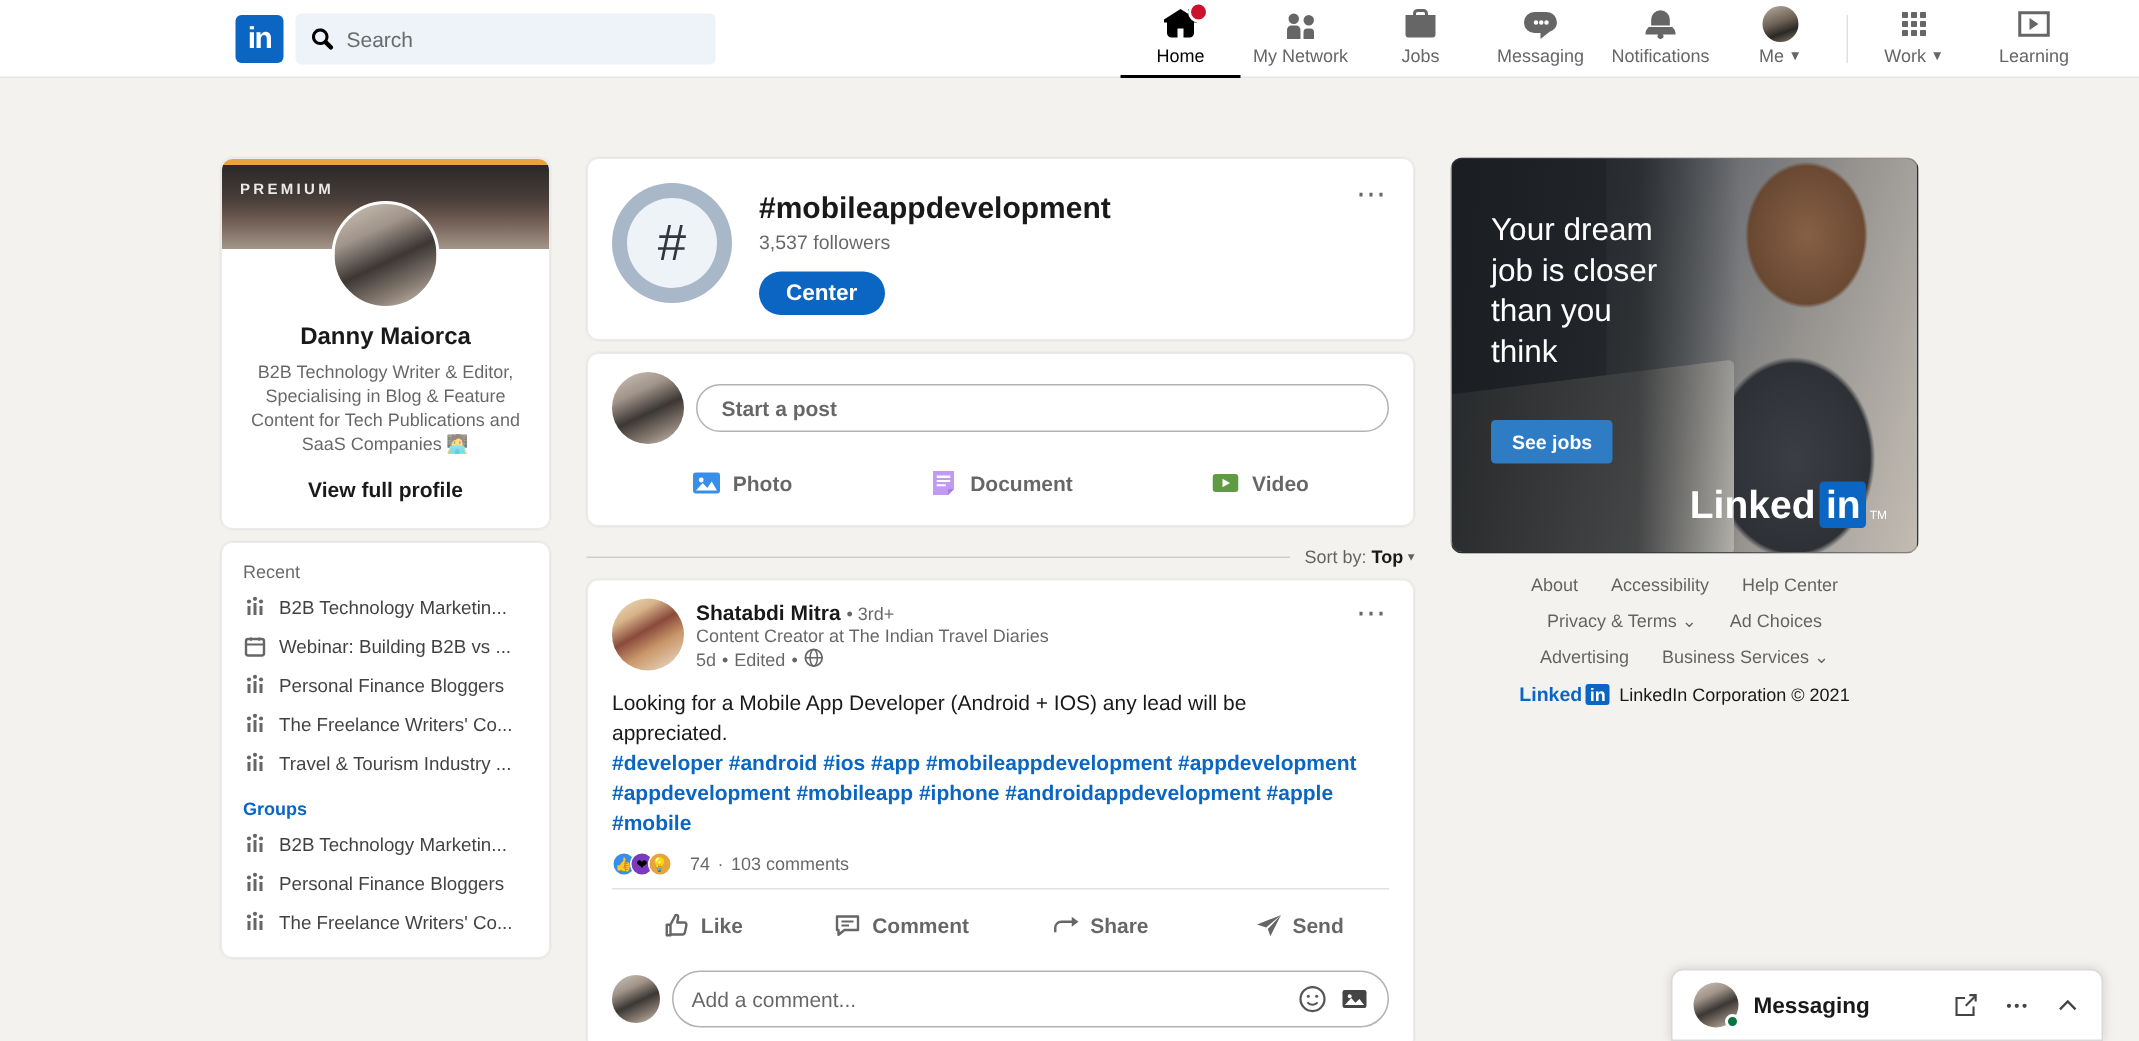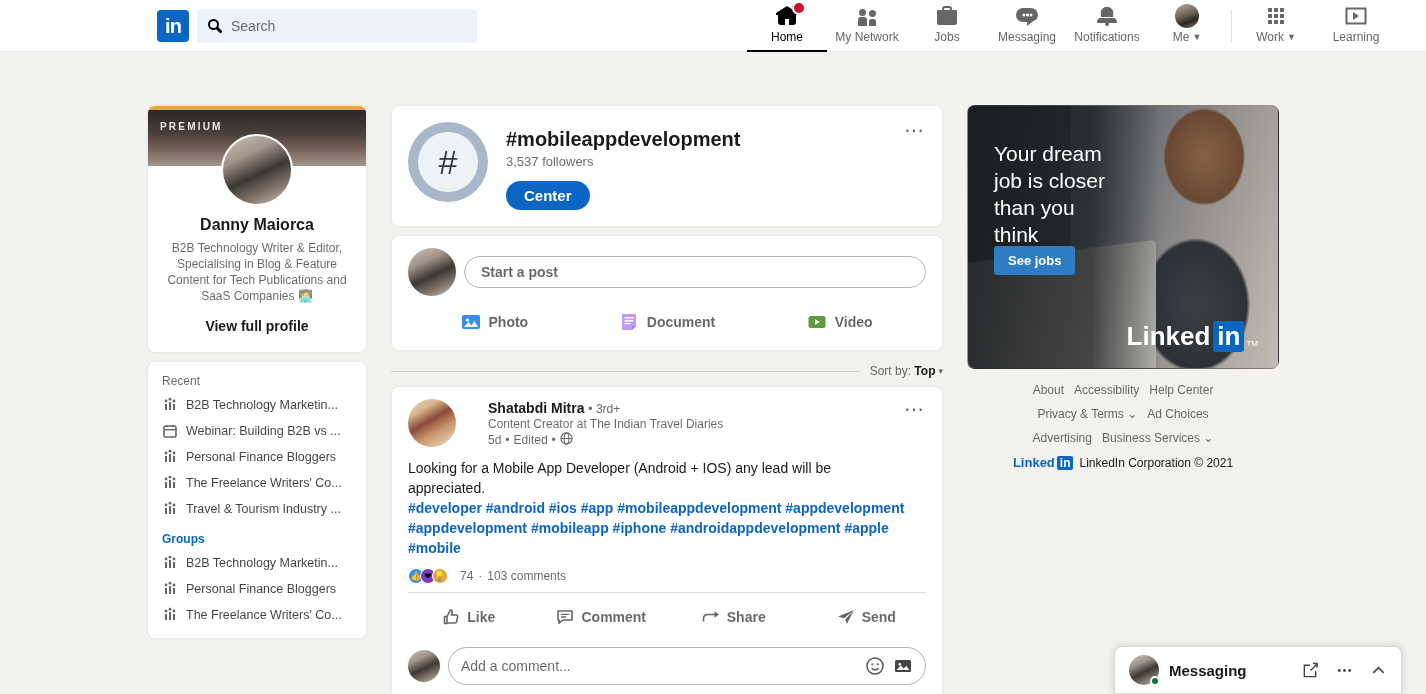--- a/index.html
+++ b/index.html
@@ -211,21 +211,21 @@
   }
   .sort-line { flex: 1; height: 1px; background: rgba(0,0,0,0.15); }
   .sort-text {
     margin-left: 10px; font-size: 12px; color: rgba(0,0,0,0.6);
     cursor: pointer; white-space: nowrap;
   }
   .sort-text b { color: rgba(0,0,0,0.9); font-weight: 600; }
 
   
   .feed-card { padding: 12px 0 0 0; }
-  .fp-head { display: flex; padding: 0 16px; position: relative; gap: 24px; }
+  .fp-head { display: flex; padding: 0 16px; position: relative; }
   .fp-avatar {
     width: 48px; height: 48px; border-radius: 50%; flex: 0 0 48px;
     background: linear-gradient(150deg,#f0e2cf 0%,#d8b489 25%,#8a4a3c 45%,#c9976a 65%,#efe3d2 100%);
   }
   .fp-meta { margin-left: 8px; padding-top: 1px; }
   .fp-name { font-size: 14px; font-weight: 600; color: rgba(0,0,0,0.9); }
   .fp-name .deg { font-weight: 400; color: rgba(0,0,0,0.6); font-size: 12px; }
   .fp-sub { font-size: 12px; color: rgba(0,0,0,0.6); margin-top: 1px; }
   .fp-time { font-size: 12px; color: rgba(0,0,0,0.6); margin-top: 1px; display: flex; align-items: center; gap: 4px; }
   .fp-body {
@@ -295,42 +295,42 @@
   }
   .ad-shade {
     position: absolute; inset: 0;
     background: linear-gradient(90deg, rgba(24,27,30,0.88) 0%, rgba(24,27,30,0.72) 40%, rgba(24,27,30,0.05) 62%, rgba(24,27,30,0) 100%);
   }
   .ad-text {
     position: absolute; left: 26px; top: 34px;
     font-size: 21px; line-height: 27px; color: #fff; font-weight: 400;
   }
   .ad-btn {
-    position: absolute; left: 26px; top: 140px;
+    position: absolute; left: 26px; top: 174px;
     background: #2e7cc3; color: #fff;
     border: none; border-radius: 3px;
     padding: 7px 14px; font-size: 13px; font-weight: 600;
     cursor: pointer; font-family: "Liberation Sans", sans-serif;
   }
   .ad-logo {
     position: absolute; right: 20px; bottom: 16px;
     display: flex; align-items: center;
     font-size: 26px; font-weight: 700; color: #fff;
   }
   .ad-logo .inbox {
     background: #0a66c2; color: #fff; border-radius: 3px;
     padding: 0 4px; margin-left: 3px;
   }
   .ad-logo .tm { font-size: 8px; font-weight: 400; margin-left: 2px; align-self: flex-end; margin-bottom: 4px; }
 
   
   .footer { margin-top: 14px; text-align: center; }
   .f-row {
     display: flex; flex-wrap: wrap;
-    justify-content: center; gap: 10px 10px;
+    justify-content: center; gap: 10px 22px;
     margin-bottom: 10px;
   }
   .f-link {
     font-size: 12px; color: rgba(0,0,0,0.6); cursor: pointer;
     white-space: nowrap; display: inline-flex; align-items: center; gap: 4px;
   }
   .f-copy {
     display: flex; align-items: center; justify-content: center;
     gap: 6px; margin-top: 8px;
     font-size: 12px; color: rgba(0,0,0,0.9);

